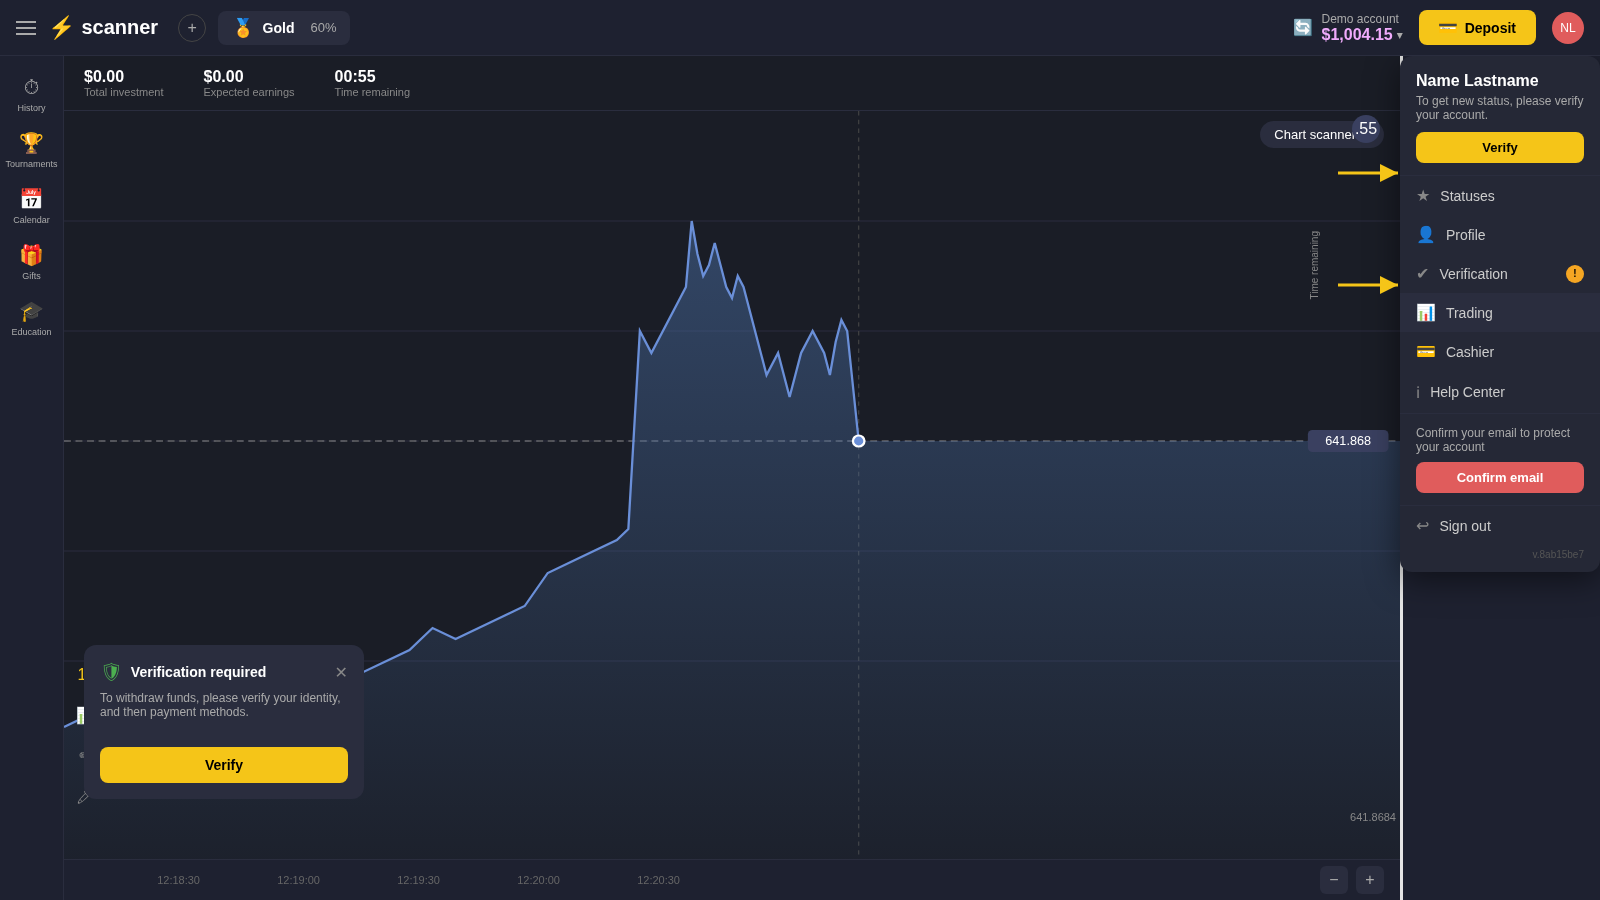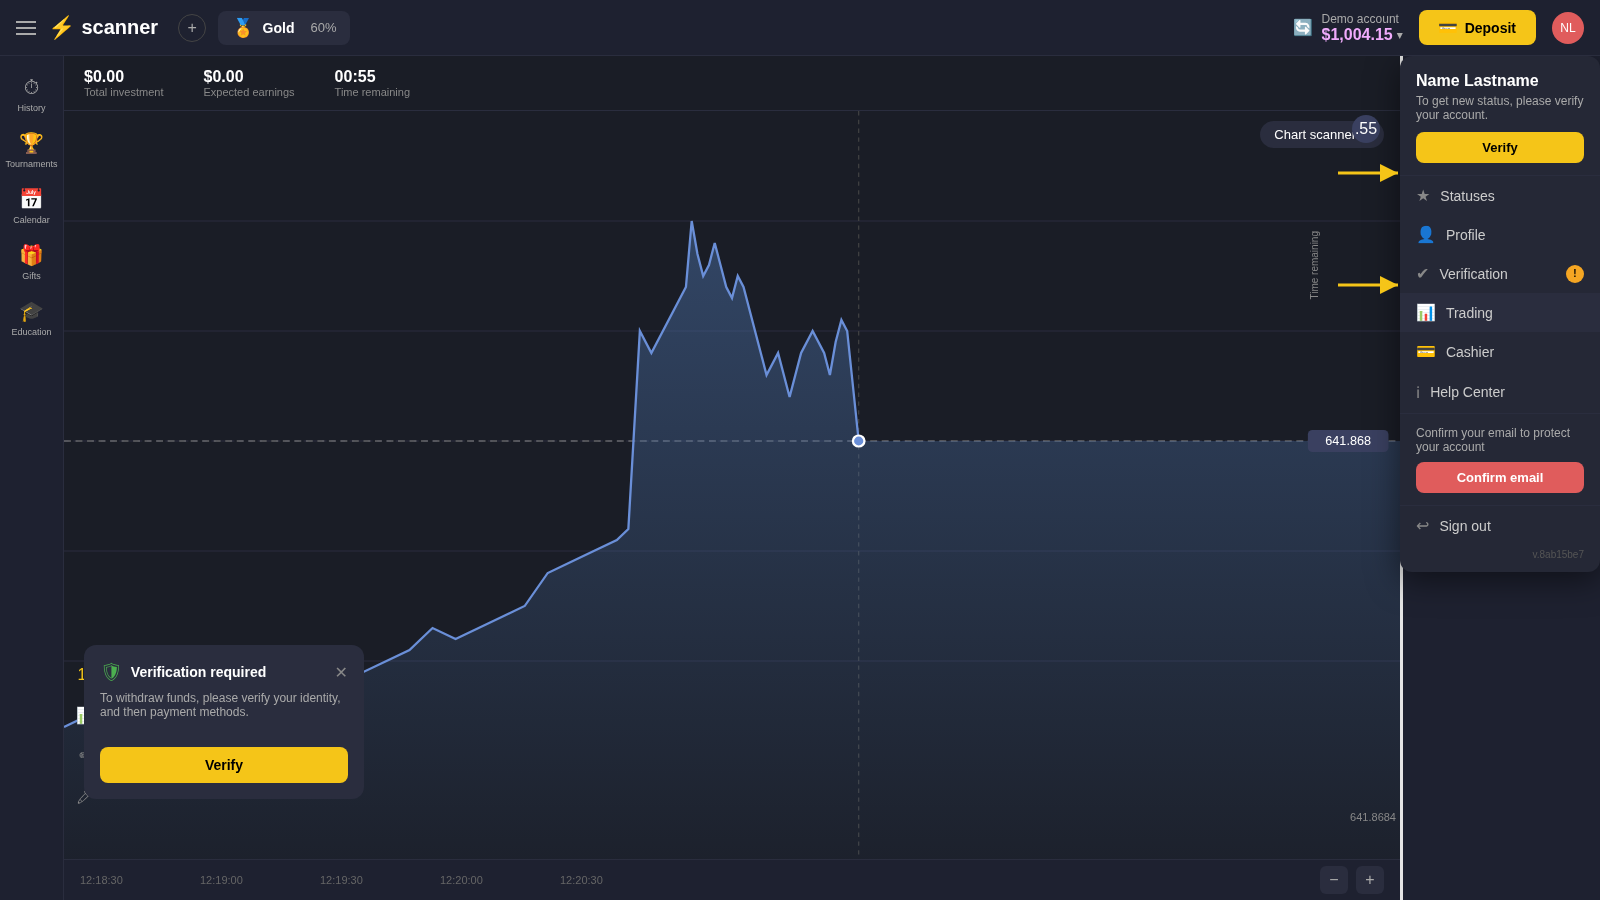--- a/index.html
+++ b/index.html
@@ -59,21 +59,21 @@
     .chart-scanner-btn {
       position: absolute; top: 10px; right: 16px;
       background: #2a2d3e; border-radius: 20px; padding: 6px 14px;
       font-size: 13px; display: flex; align-items: center; gap: 6px; cursor: pointer;
     }
     .scanner-dot { width: 8px; height: 8px; background: #4caf50; border-radius: 50%; }
 
     
     .chart-bottom { display: flex; align-items: center; justify-content: space-between; padding: 6px 16px; border-top: 1px solid #2a2d3e; background: #1e2130; }
     .time-labels { display: flex; gap: 0; }
-    .time-label { font-size: 11px; color: #666; width: 120px; text-align: left; }
+    .time-label { font-size: 11px; color: #666; width: 120px; text-align: right; }
     .zoom-controls { display: flex; gap: 8px; }
     .zoom-btn { width: 28px; height: 28px; background: #2a2d3e; border-radius: 6px; display: flex; align-items: center; justify-content: center; cursor: pointer; font-size: 16px; color: #aaa; border: none; }
 
     
     .chart-left-icons {
       position: absolute; left: 0; bottom: 40px; display: flex; flex-direction: column; gap: 8px; padding: 8px 6px;
     }
     .chart-icon-btn { width: 32px; height: 32px; display: flex; align-items: center; justify-content: center; cursor: pointer; color: #888; font-size: 16px; border-radius: 4px; }
     .chart-icon-btn.active { color: #f5c518; }
 

